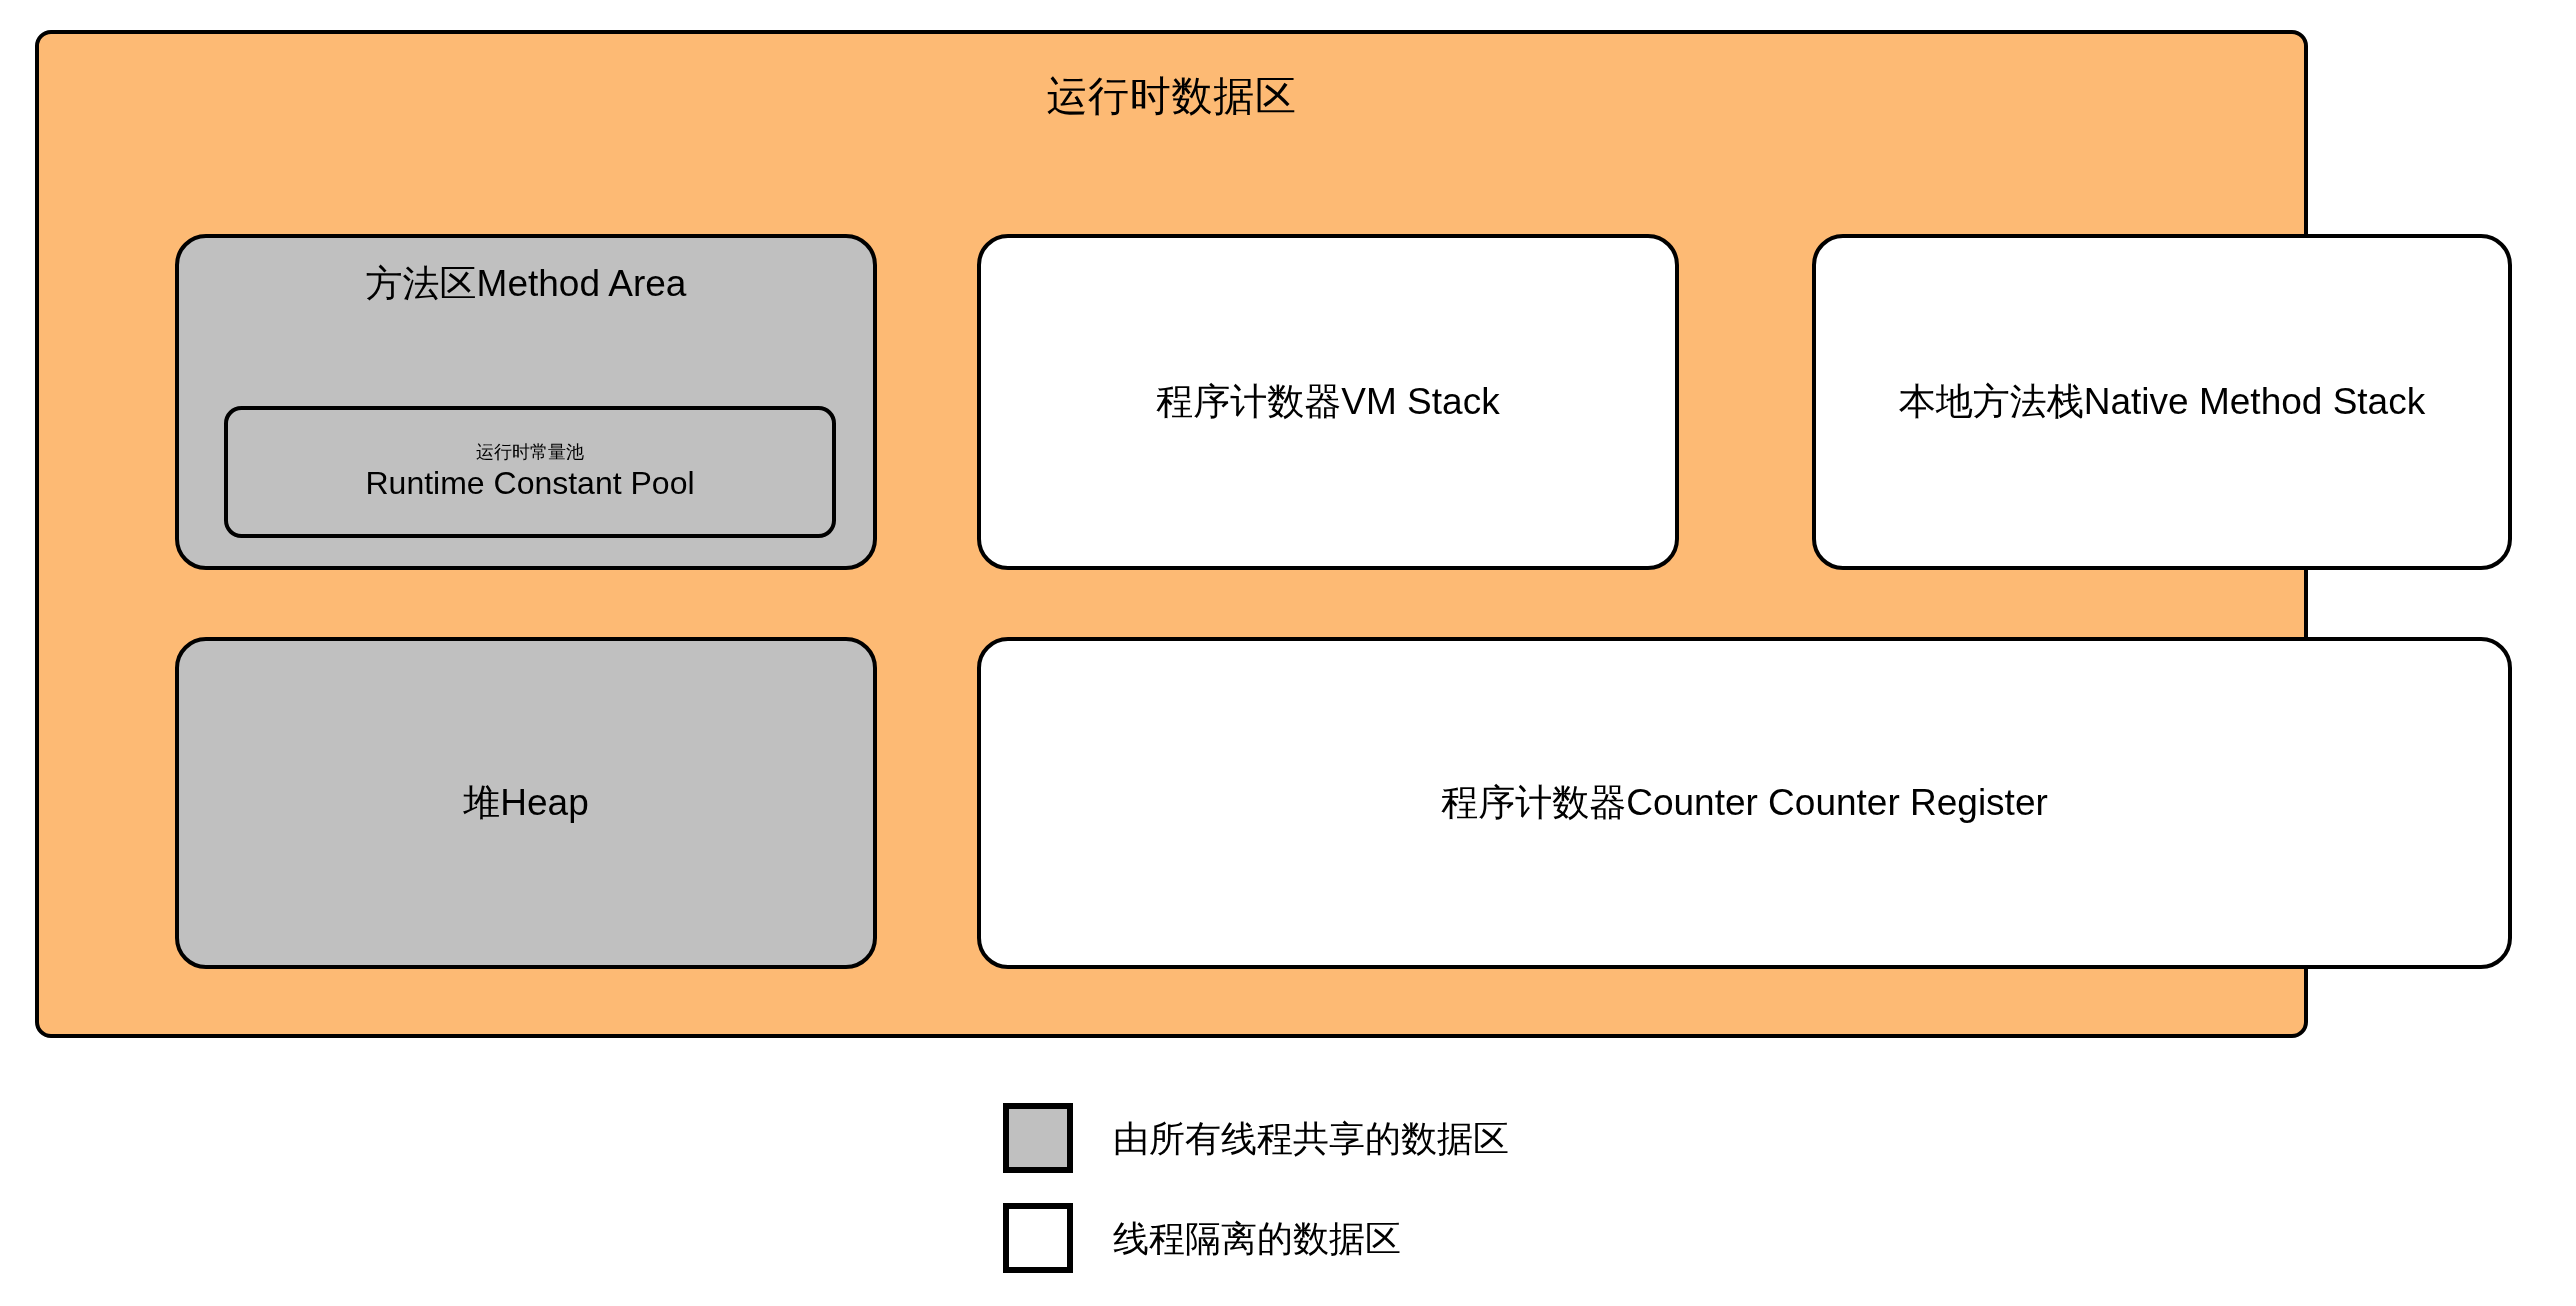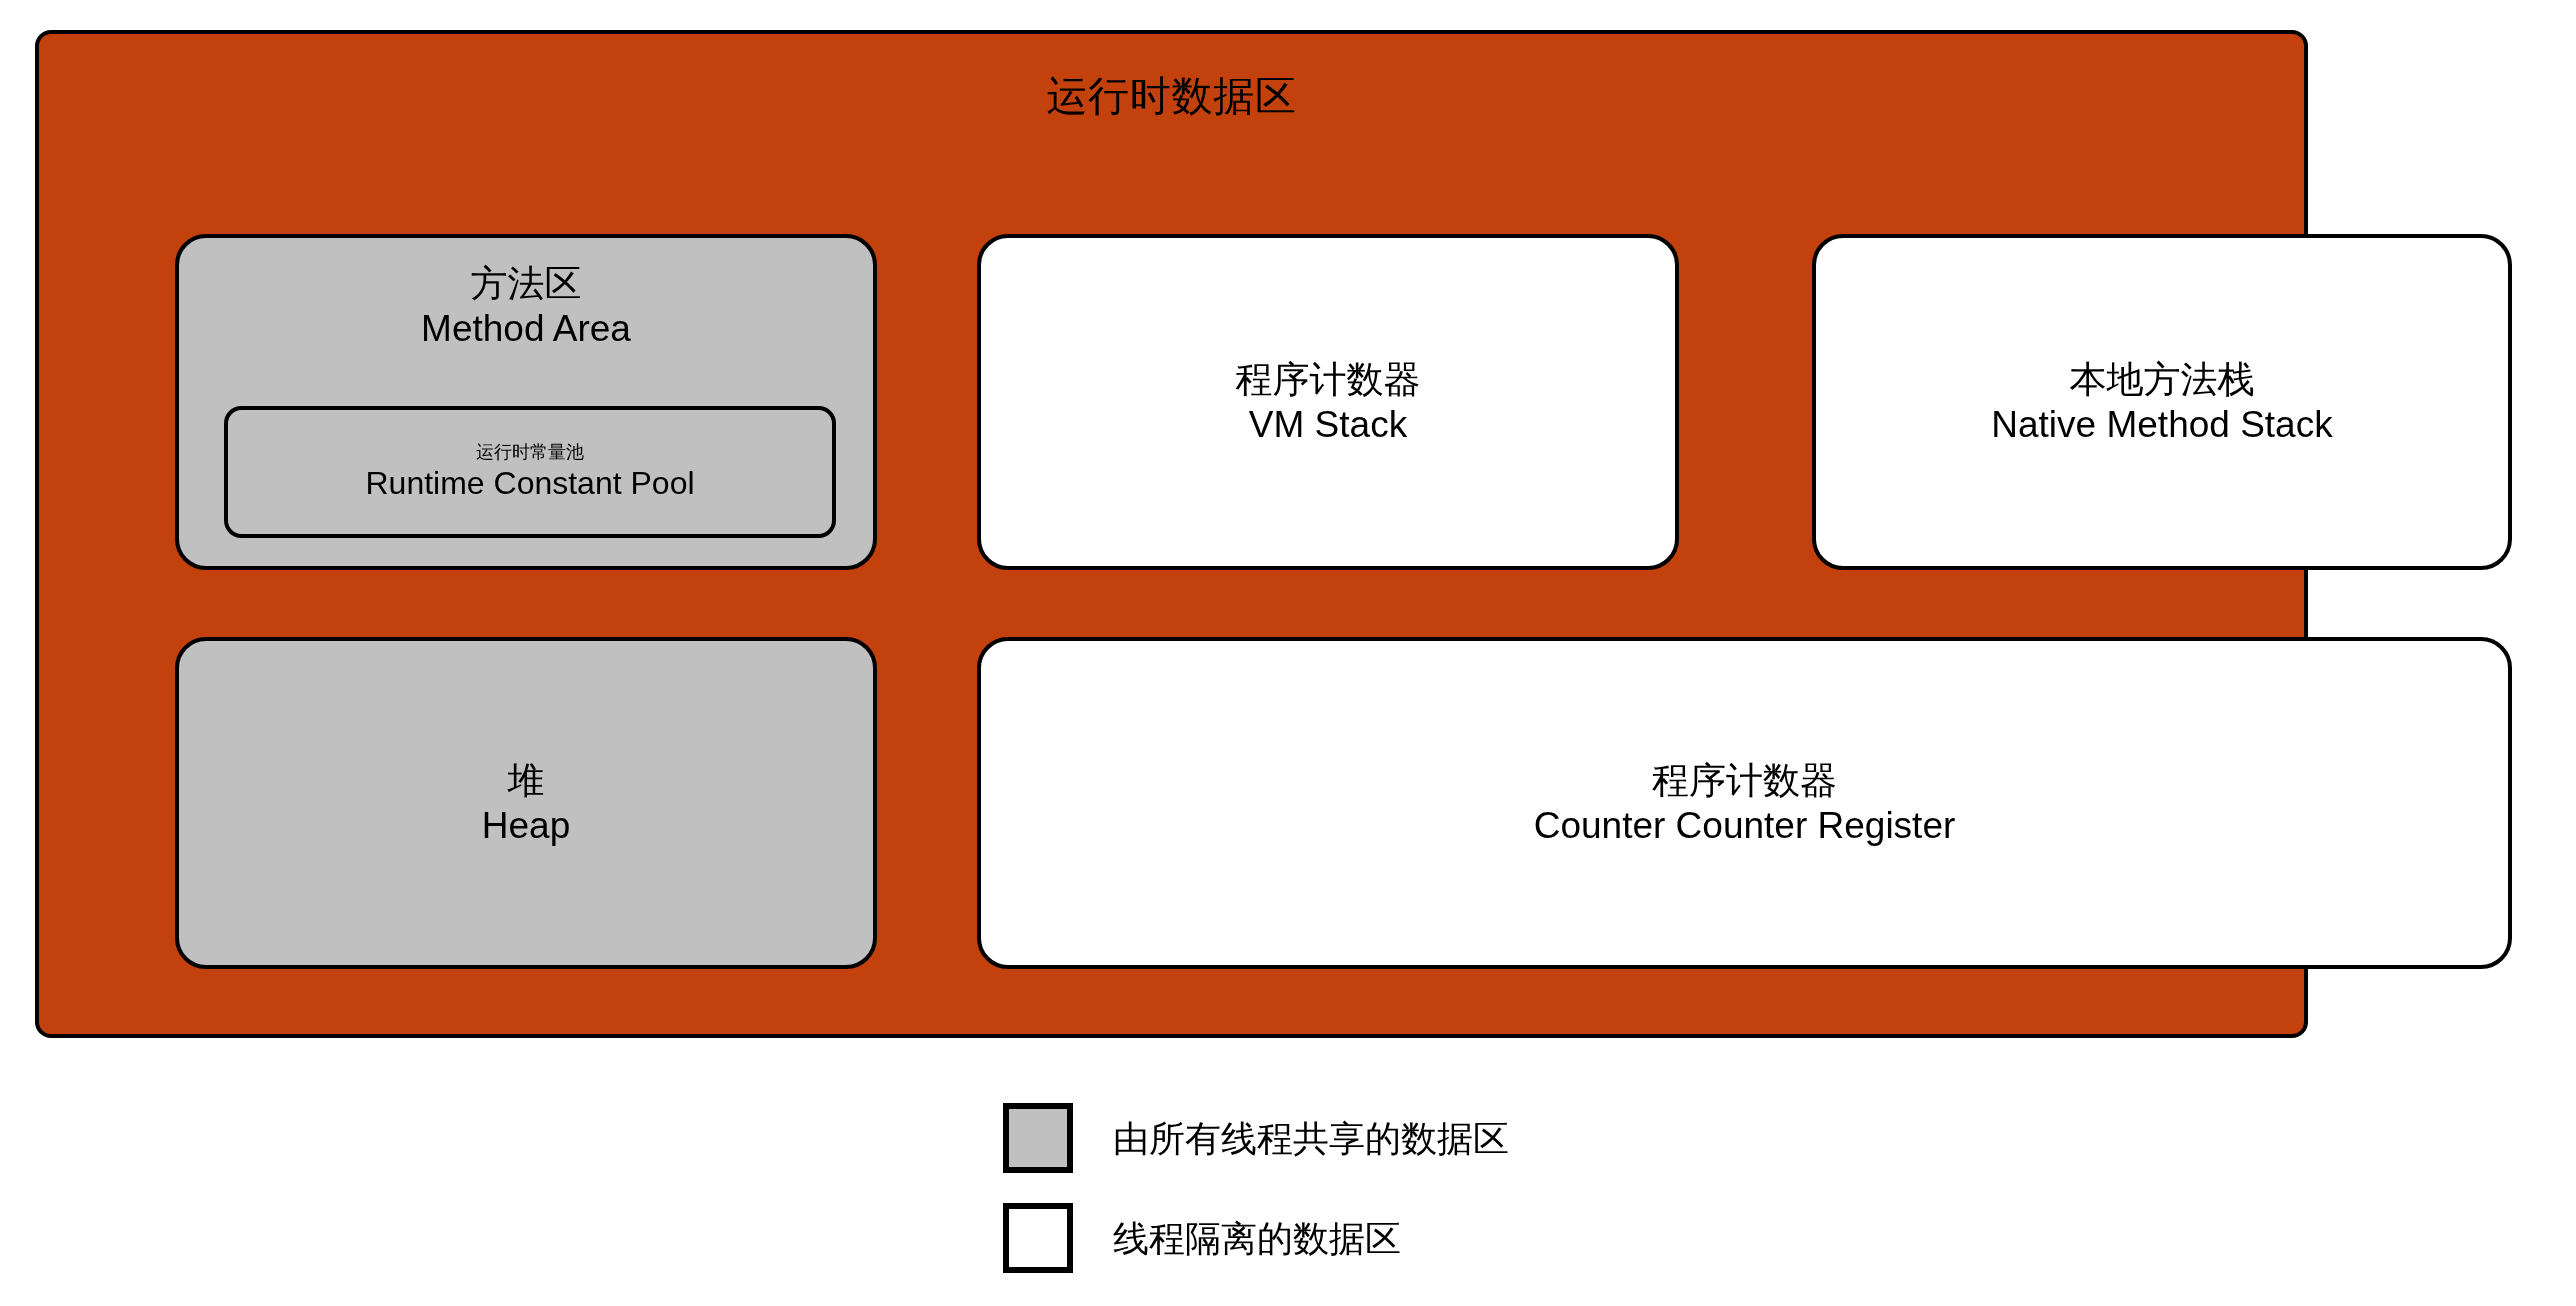--- a/index.html
+++ b/index.html
@@ -25,21 +25,21 @@
   }
 
   
   .runtime-area {
     position: absolute;
     left: 35px;
     top: 30px;
     width: 2273px;
     height: 1008px;
     box-sizing: border-box;
-    background: #c2410c;
+    background: #fdba74;
     border: 4.7px solid #000000;
     border-radius: 16px;
   }
 
   .runtime-title {
     position: absolute;
     left: 0;
     top: 40px;
     width: 100%;
     text-align: center;
@@ -61,21 +61,21 @@
   }
   .region.shared {
     background: #c0c0c0;
   }
   .region.isolated {
     background: #ffffff;
   }
 
   .region-labels {
     display: flex;
-    flex-direction: column;
+    flex-direction: row;
     align-items: center;
     justify-content: center;
   }
   .label-cn {
     font-size: 37px;
     line-height: 1.22;
     white-space: nowrap;
   }
   .label-en {
     font-size: 37px;

